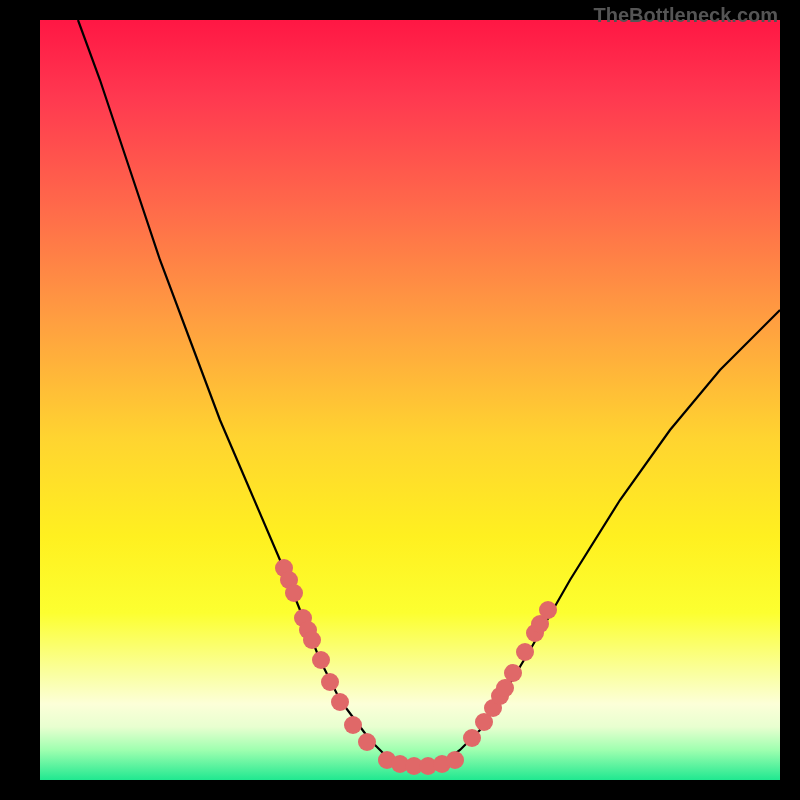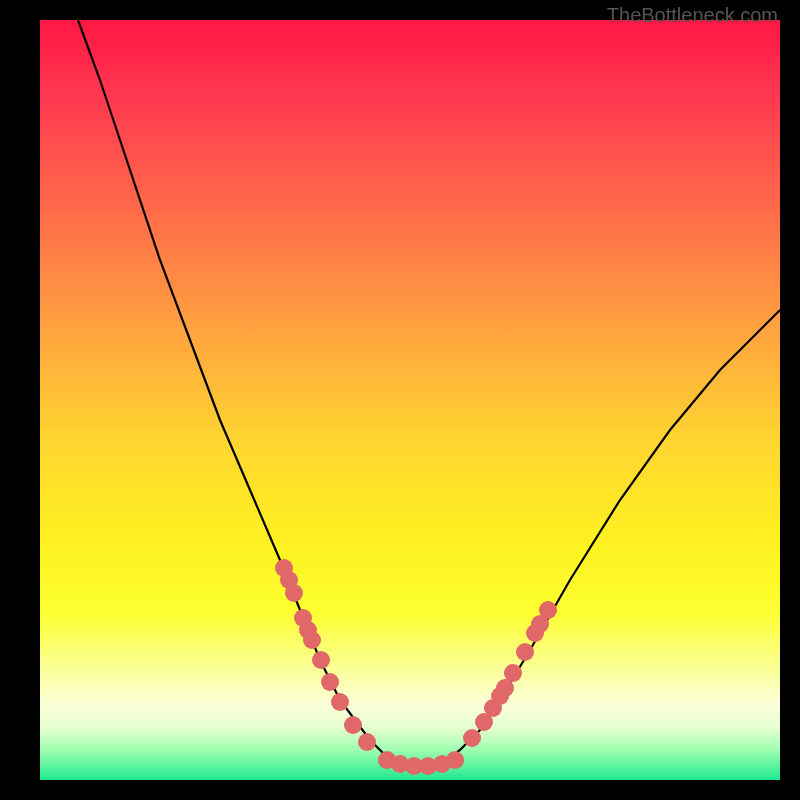--- a/index.html
+++ b/index.html
@@ -25,21 +25,21 @@
     top: 0;
     width: 100%;
     height: 100%;
   }
   .watermark {
     position: absolute;
     top: 4px;
     right: 22px;
     color: #555;
     font-size: 20px;
-    font-weight: 400;
+    font-weight: 700;
     z-index: 10;
   }
   svg.curves {
     position: absolute;
     left: 0;
     top: 0;
     width: 100%;
     height: 100%;
     z-index: 5;
   }

